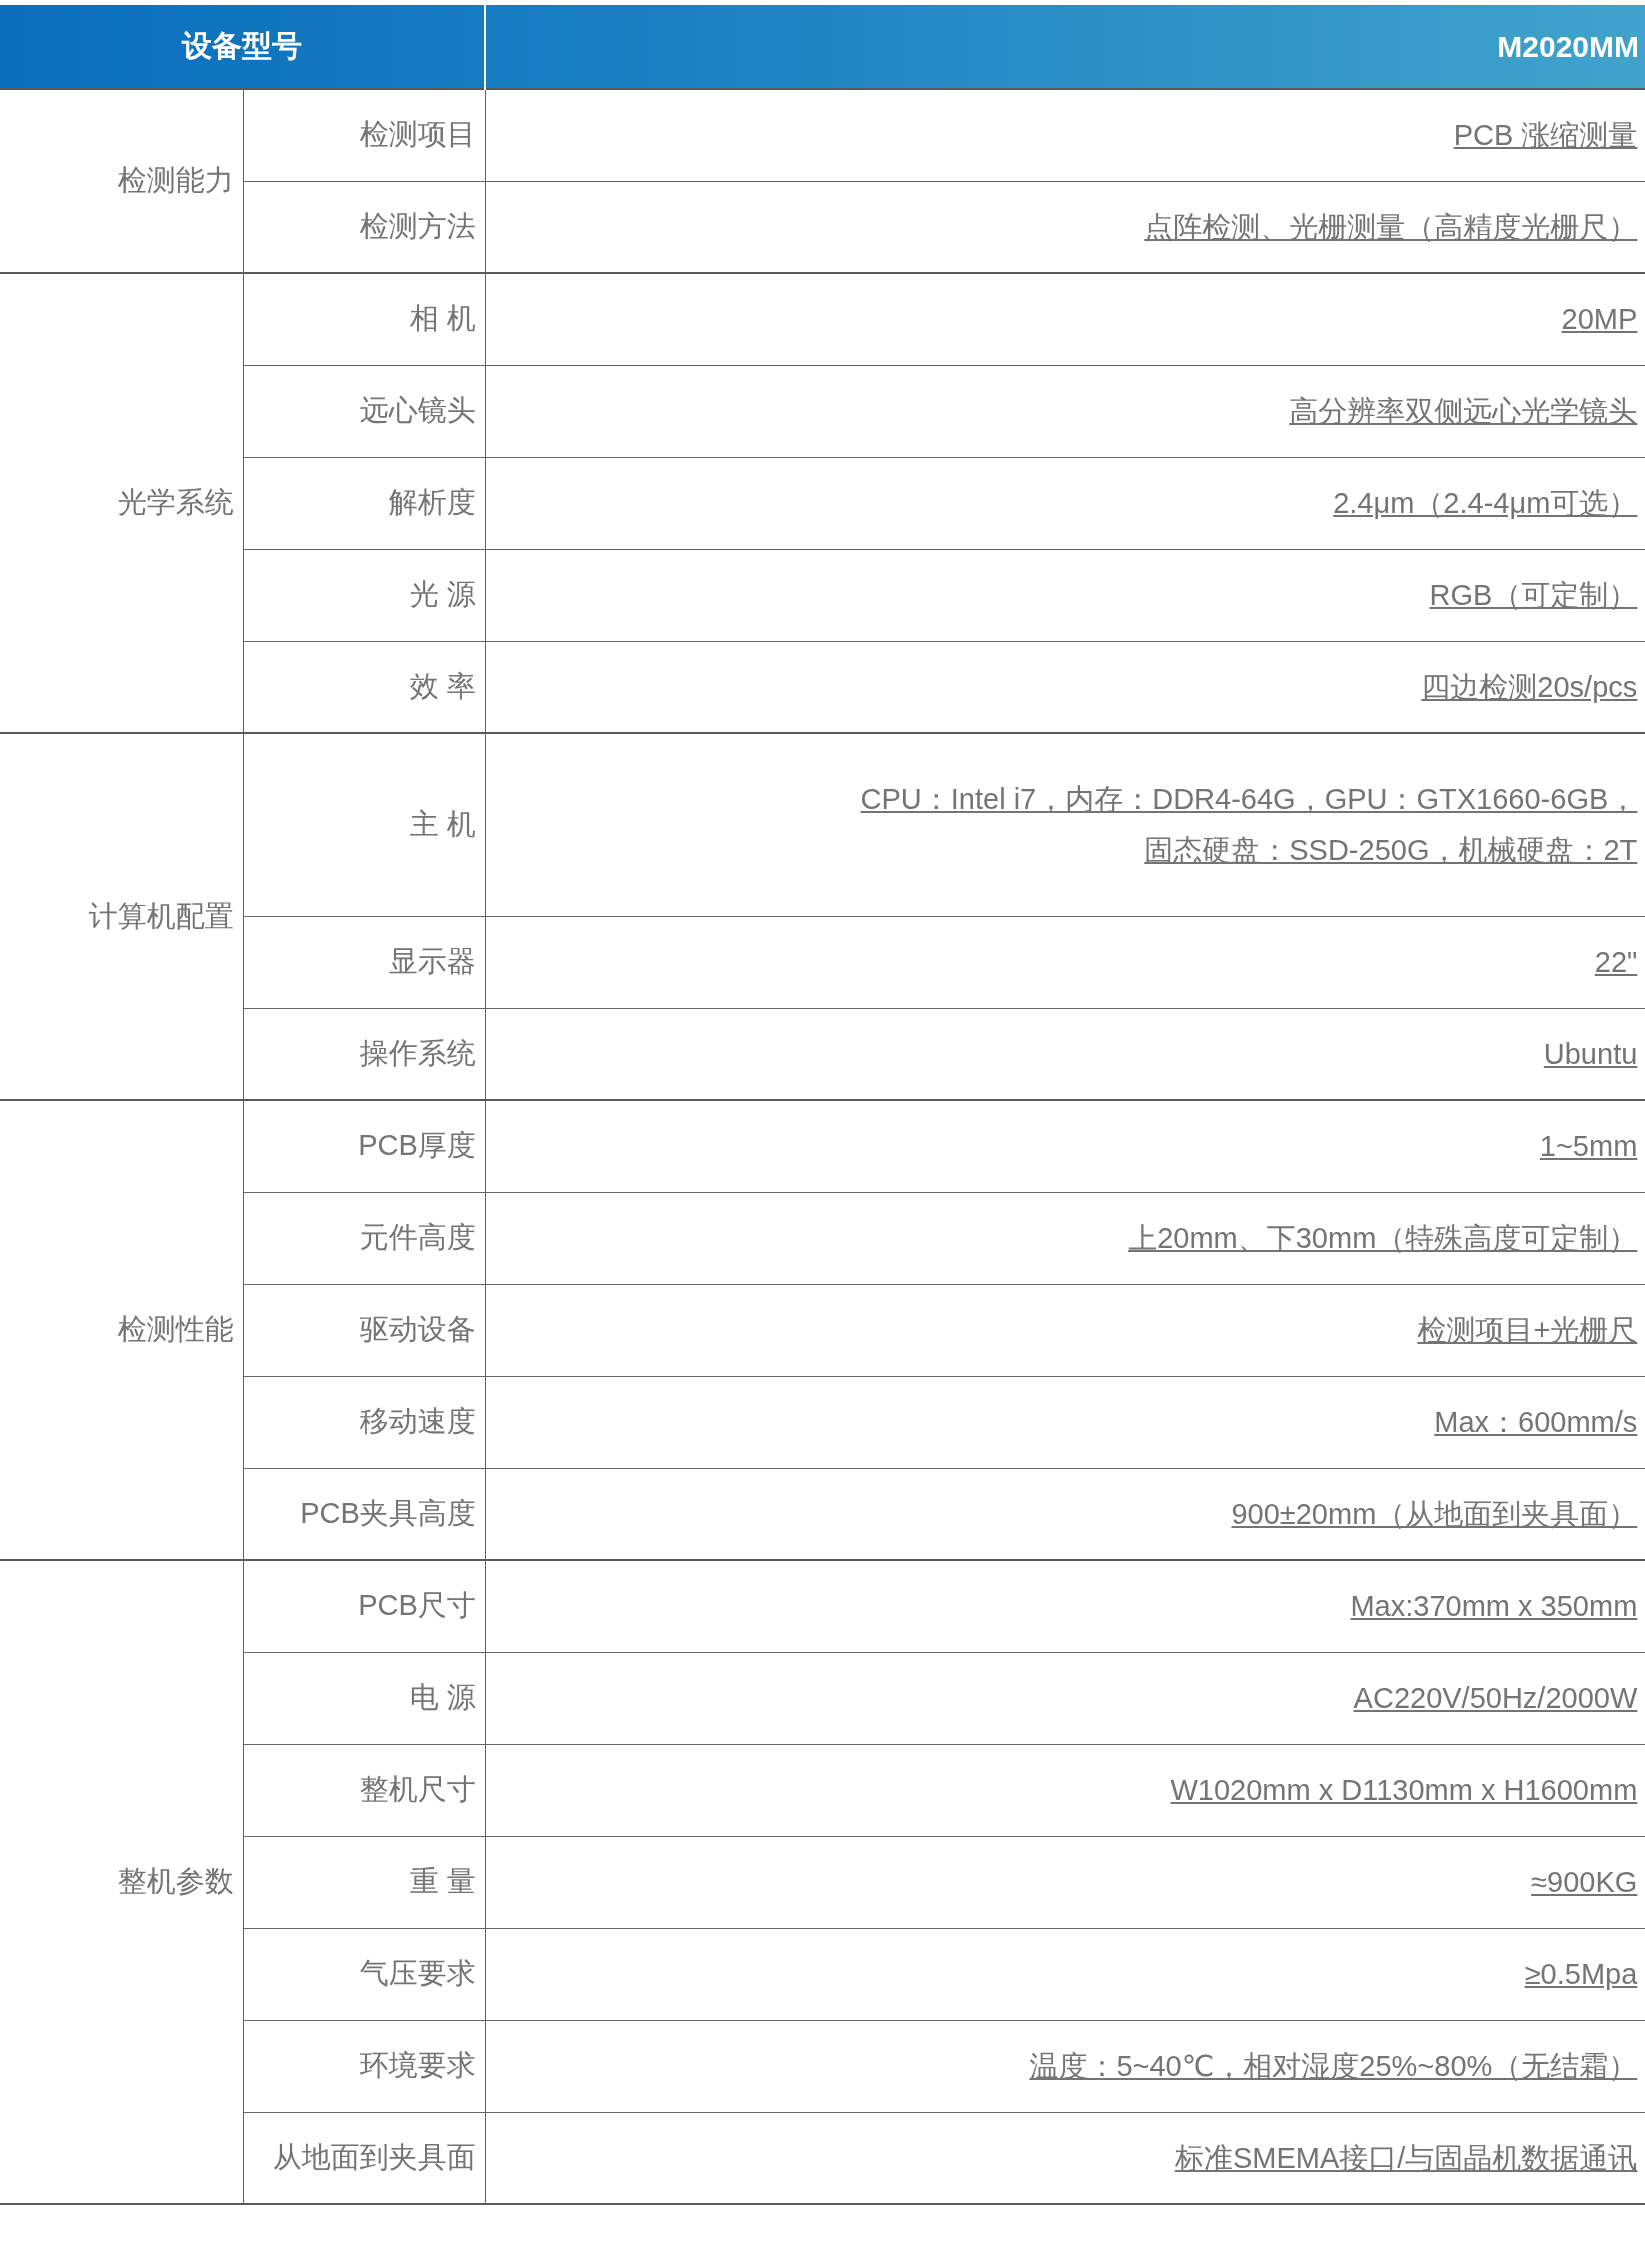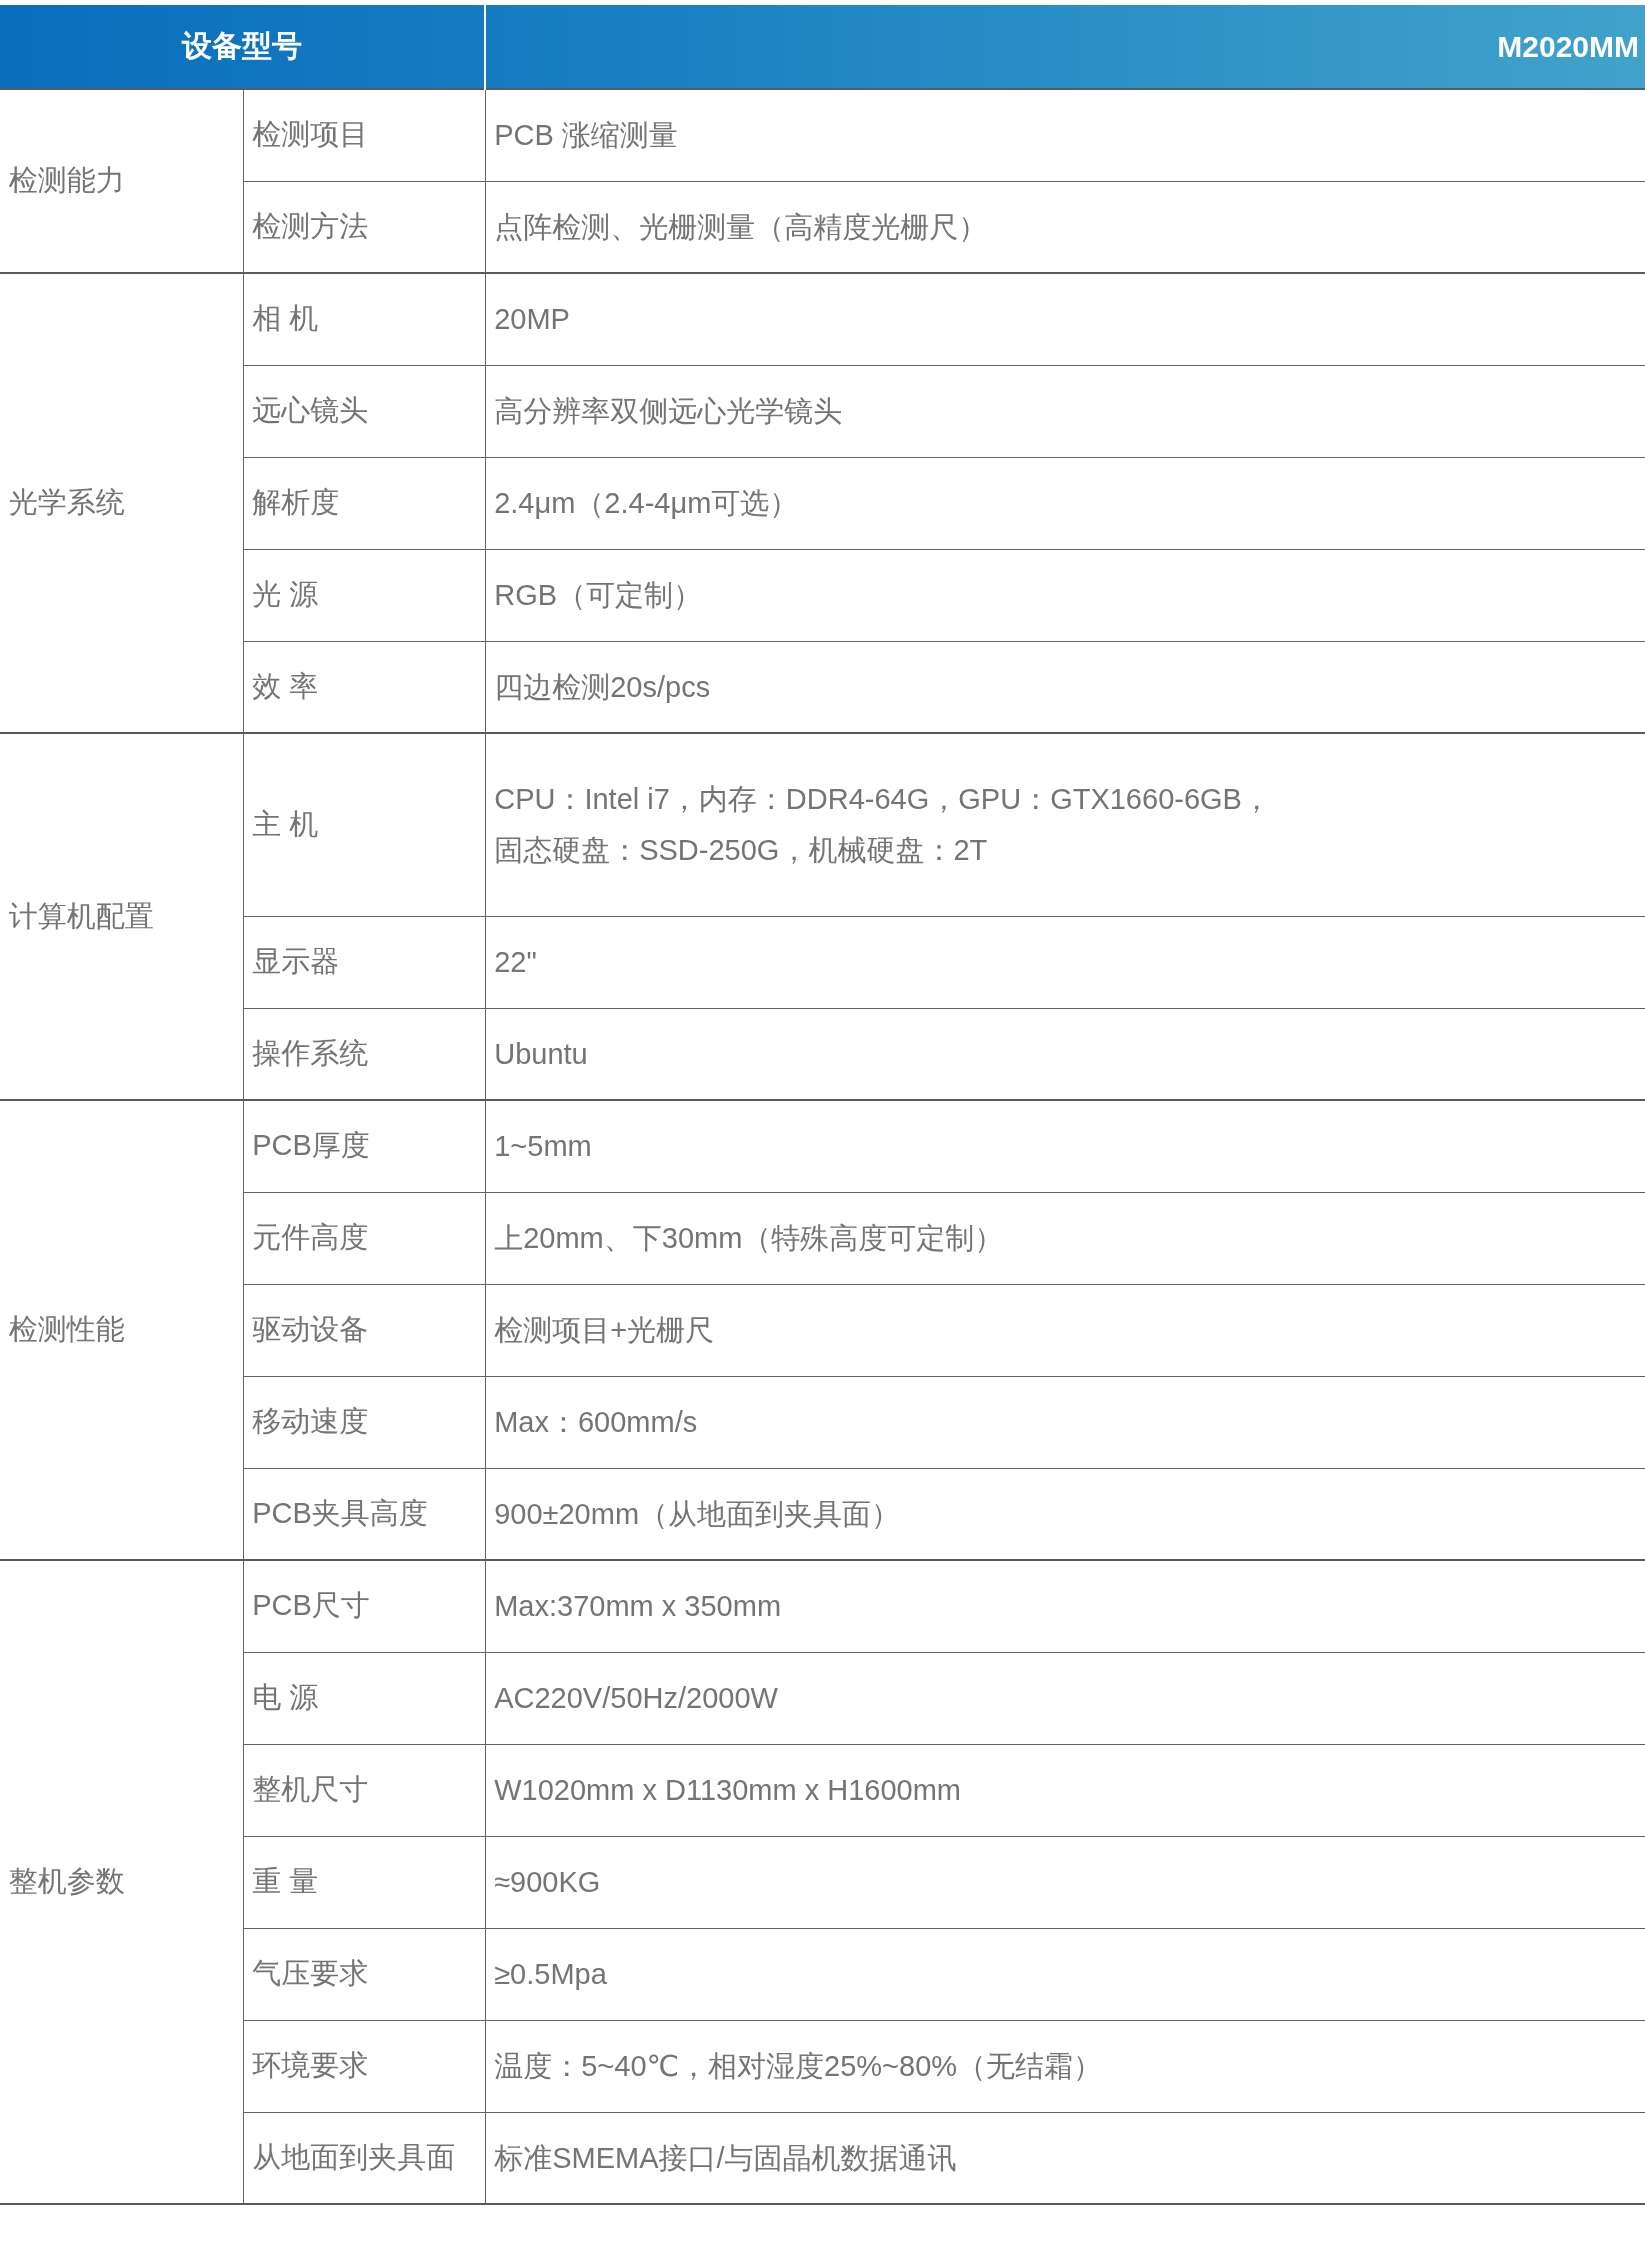--- a/index.html
+++ b/index.html
@@ -26,33 +26,33 @@
     text-align: center;
     vertical-align: middle;
     padding: 0 7px;
   }
   th.h-value { border-left: 2.6px solid #ffffff; text-align: right; }
 
   
   tbody { border-top: 2.6px solid #595a5c; }
 
   td {
-    text-align: left;
+    text-align: right;
     vertical-align: middle;
     height: 92px;
     font-size: 29px;
     padding: 0 8.7px;
     box-sizing: border-box;
   }
   
   tbody tr + tr td { border-top: 1.7px solid #626365; }
 
   td.group-col  { border-right: 1.7px solid #626365; margin-left: 16px; }
   td.label-col  { border-right: 1.7px solid #626365; }
-  td.value-col  { white-space: pre-line; line-height: 1.75; }
+  td.value-col  { white-space: pre-line; line-height: 1.75; text-decoration: underline; }
 
   tr.tall td { height: 183px; }
 </style>
 </head>
 <body>
 
 <div class="page">
   <table class="spec">
     <colgroup>
       <col style="width:243px">

